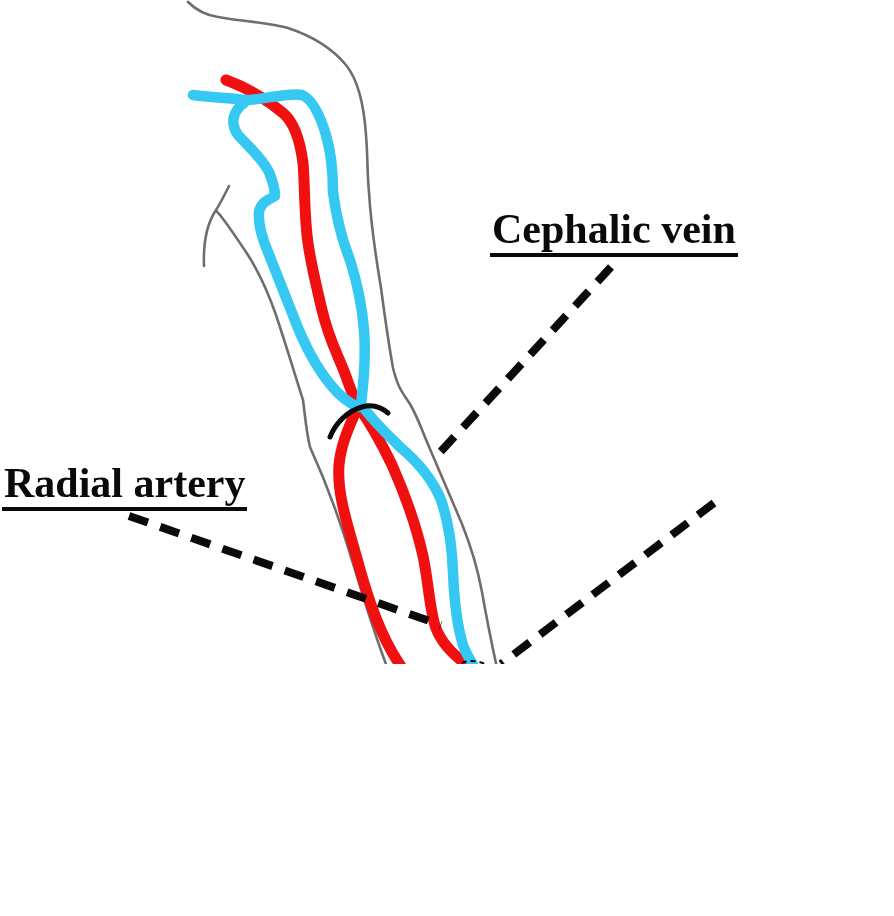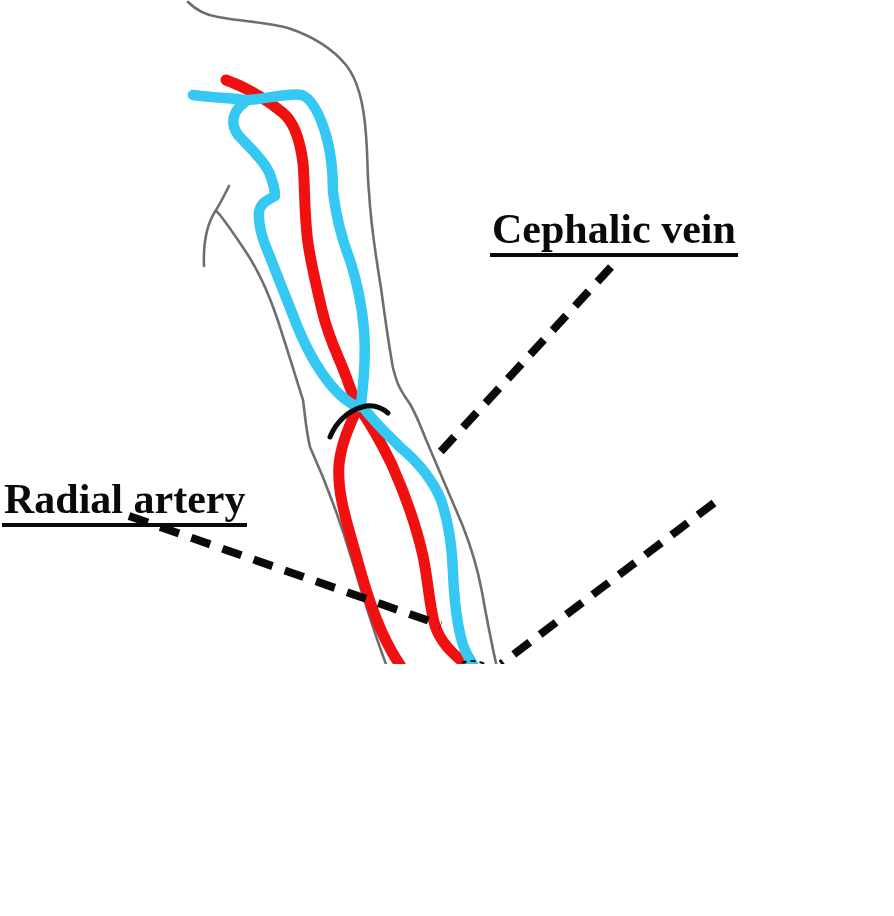--- a/index.html
+++ b/index.html
@@ -17,21 +17,21 @@
     font-weight:bold;
     font-size:42px;
     color:#0a0a0a;
     line-height:1.0;
     border-bottom:4px solid #0a0a0a;
     padding:0 2px 3px 2px;
     white-space:nowrap;
     letter-spacing:0px;
   }
   #label-cephalic{left:490px;top:208px;}
-  #label-radial{left:2px;top:478px;}
+  #label-radial{left:2px;top:462px;}
   #label-juxta{left:544px;top:446px;}
 </style>
 </head>
 <body>
 
 <div id="figure">
 
   <svg id="diagram-svg" width="894" height="916" viewBox="0 0 894 916" fill="none" xmlns="http://www.w3.org/2000/svg">
 
     <path stroke-width="2.6" stroke-linecap="round" stroke-linejoin="round" d="M 188,2

